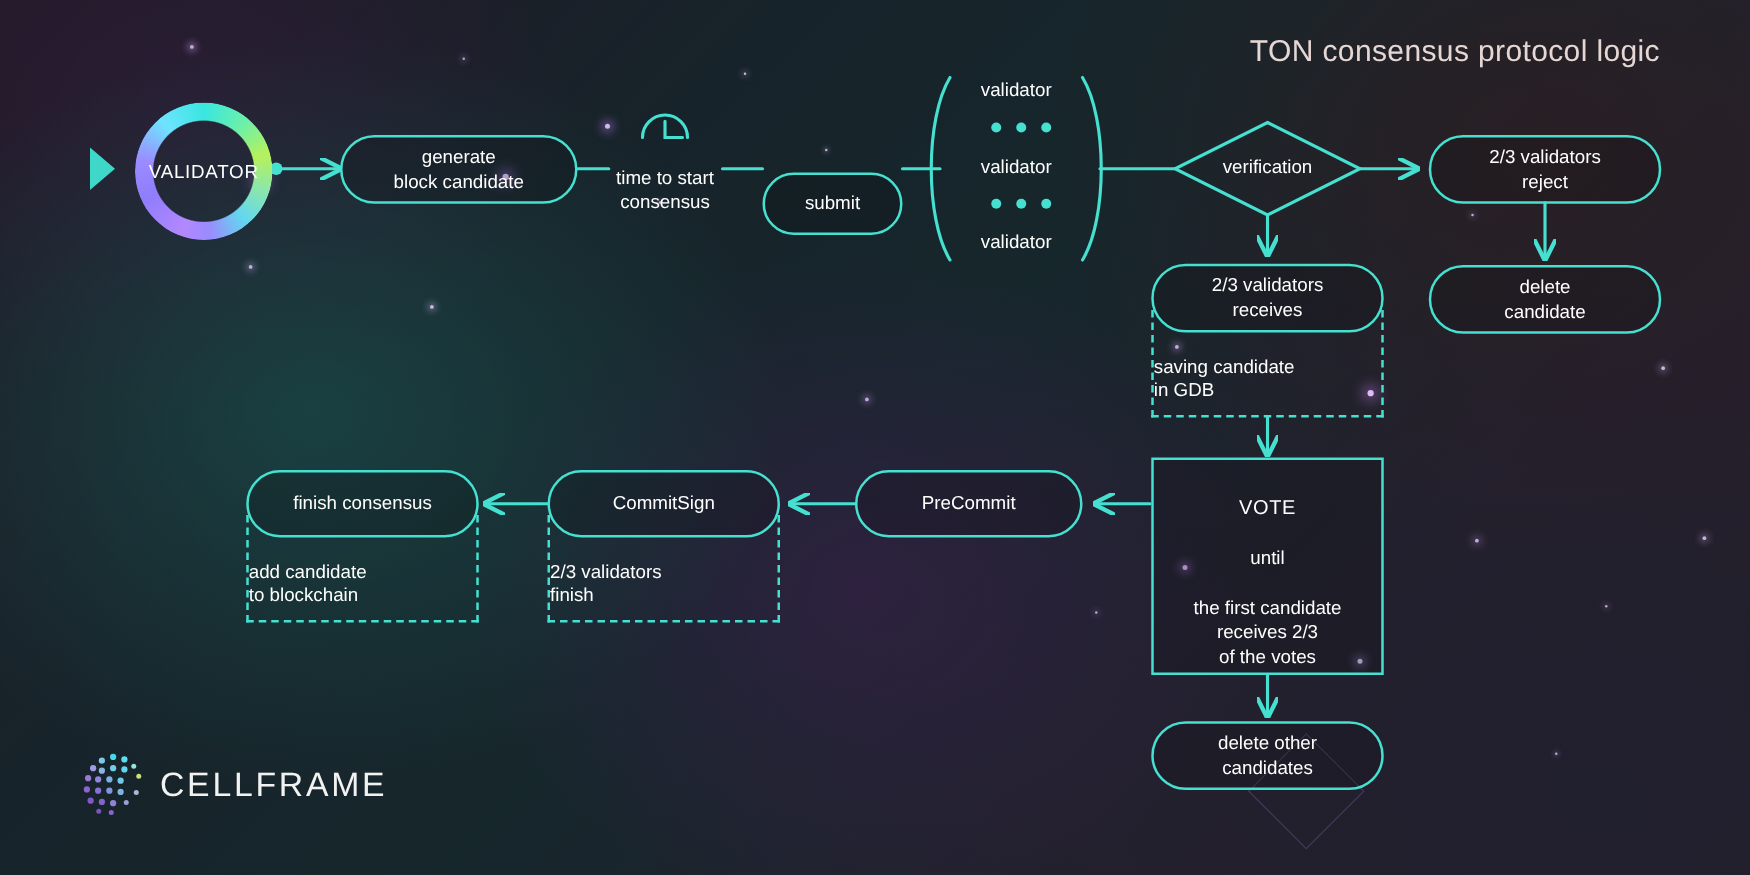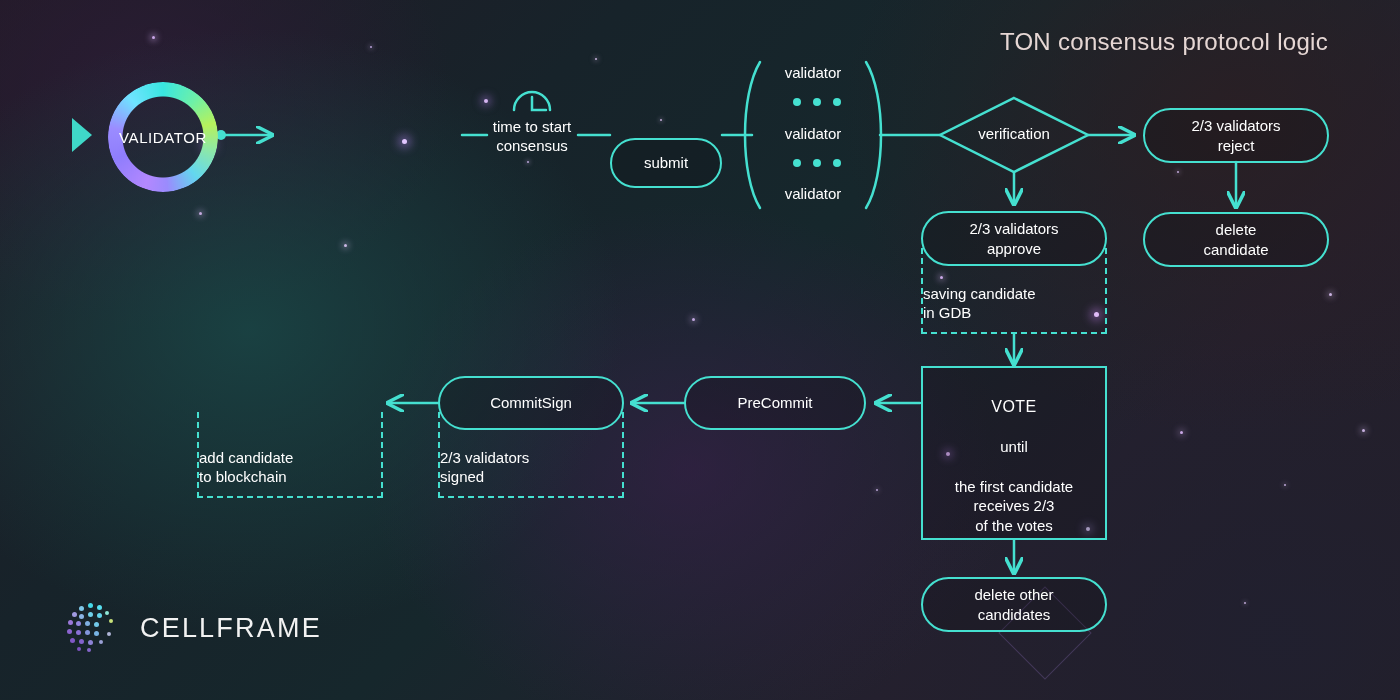--- a/index.html
+++ b/index.html
@@ -90,21 +90,21 @@
     position:absolute; left:108px; top:82px; width:110px; height:110px;
     display:flex; align-items:center; justify-content:center;
     font-size:15px; letter-spacing:.6px; color:#ffffff;
   }
 
   
   .dotrow{position:absolute;display:flex;gap:12px;}
   .dotrow span{width:8px;height:8px;border-radius:50%;background:#45e0d0;display:block;}
 
   
-  #logo{position:absolute;left:66px;top:602px;display:flex;align-items:center;gap:22px;}
+  #logo{position:absolute;left:66px;top:602px;display:flex;align-items:center;gap:10px;}
   #logo-mark{width:52px;height:52px;position:relative;}
   #logo-text{font-size:27px;letter-spacing:2.2px;color:#f2f2f2;font-weight:400;}
   .lg{position:absolute;border-radius:50%;}
 </style>
 </head>
 <body>
 
 <div id="canvas">
 
   <div class="star" style="left:152px;top:36px;width:3px;height:3px;background:#c9a6e8;box-shadow:0 0 6px 2px rgba(201,166,232,.55);"></div>
@@ -178,22 +178,26 @@
 
       <path d="M 438 403 L 388 403" marker-end="url(#ar)"></path>
 
       <path d="M 1014 540 L 1014 573" marker-end="url(#ar)"></path>
     </g>
   </svg>
 
   <div id="validator-ring"></div>
   <div id="validator-text">VALIDATOR</div>
 
-
-  <div class="plainlabel" style="left:482px;top:117px;width:100px;">
+  <div class="node pill" style="left:272px;top:108px;width:190px;height:55px;flex-direction:column;">
+    <span>generate</span>
+    <span>block candidate</span>
+  </div>
+
+  <div class="plainlabel" style="left:482px;top:133px;width:100px;">
     <div>time to start</div>
     <div>consensus</div>
   </div>
 
   <div class="node pill" style="left:610px;top:110px;width:112px;height:50px;margin-top:28px;">
     <span>submit</span>
   </div>
 
   <div class="vlabel" style="left:763px;top:64px;width:100px;">validator</div>
   <div class="dotrow" style="left:793px;top:98px;">
@@ -216,21 +220,21 @@
     <span>reject</span>
   </div>
 
   <div class="node pill" style="left:1143px;top:212px;width:186px;height:55px;flex-direction:column;">
     <span>delete</span>
     <span>candidate</span>
   </div>
 
   <div class="node pill" style="left:921px;top:211px;width:186px;height:55px;flex-direction:column;z-index:3;">
     <span>2/3 validators</span>
-    <span>approve</span>
+    <span>receives</span>
   </div>
 
   <div class="dashbox" style="left:921px;top:248px;width:186px;height:86px;flex-direction:column;padding-top:26px;">
     <span>saving candidate</span>
     <span>in GDB</span>
   </div>
 
   <div class="node rect vote-box" style="left:921px;top:366px;width:186px;height:174px;">
     <span class="l1">VOTE</span>
     <span class="l2">until</span>
@@ -246,23 +250,26 @@
 
   <div class="node pill" style="left:684px;top:376px;width:182px;height:54px;">
     <span>PreCommit</span>
   </div>
 
   <div class="node pill" style="left:438px;top:376px;width:186px;height:54px;z-index:3;">
     <span>CommitSign</span>
   </div>
   <div class="dashbox" style="left:438px;top:412px;width:186px;height:86px;flex-direction:column;padding-top:26px;">
     <span>2/3 validators</span>
-    <span>signed</span>
-  </div>
-
+    <span>finish</span>
+  </div>
+
+  <div class="node pill" style="left:197px;top:376px;width:186px;height:54px;z-index:3;">
+    <span>finish consensus</span>
+  </div>
   <div class="dashbox" style="left:197px;top:412px;width:186px;height:86px;flex-direction:column;padding-top:26px;">
     <span>add candidate</span>
     <span>to blockchain</span>
   </div>
 
   <div id="logo">
     <div id="logo-mark">
       <div class="lg" style="left:22px;top:1px;width:5px;height:5px;background:#45d8e8;"></div>
       <div class="lg" style="left:31px;top:3px;width:5px;height:5px;background:#58dff0;"></div>
       <div class="lg" style="left:13px;top:4px;width:5px;height:5px;background:#7fc7e8;"></div>

